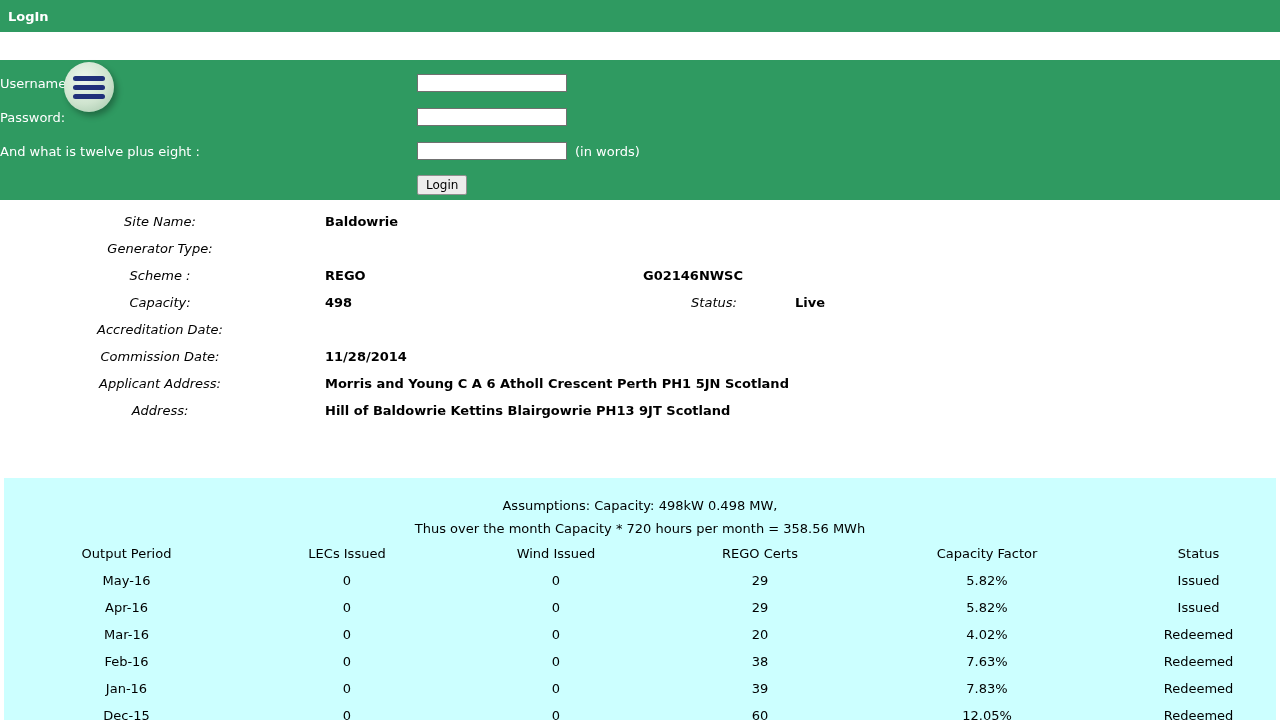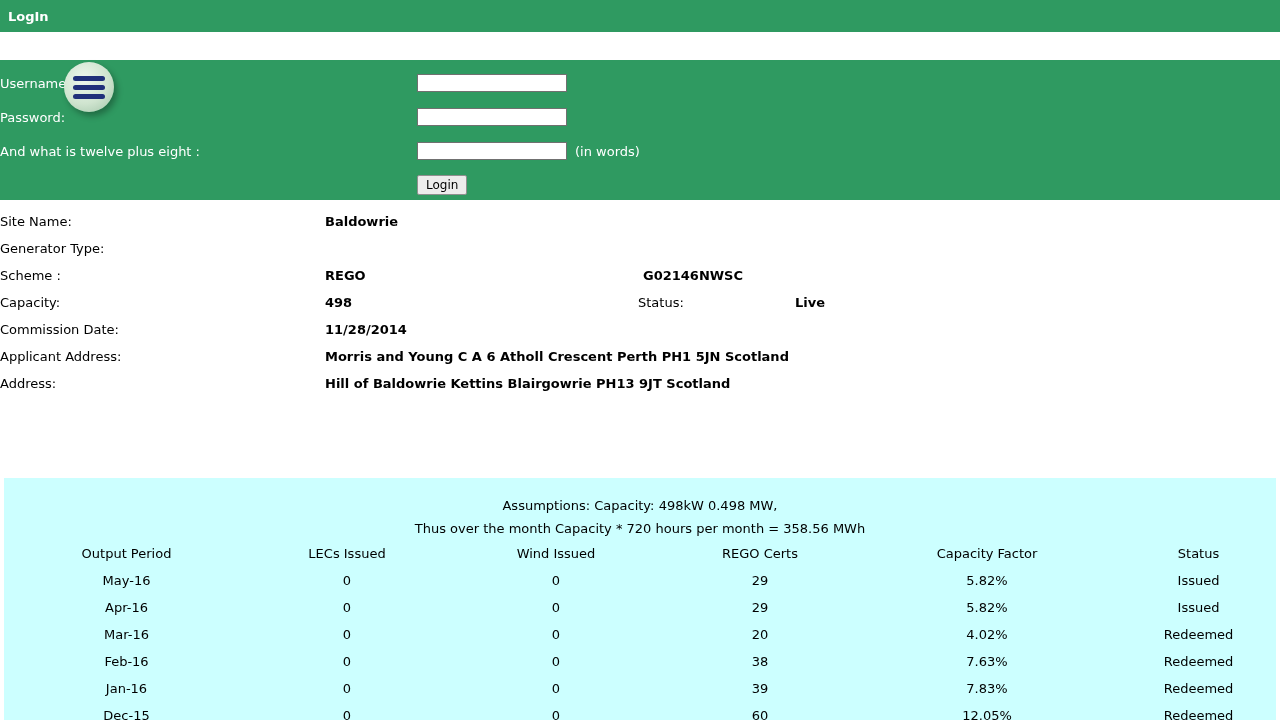--- a/index.html
+++ b/index.html
@@ -50,21 +50,21 @@
     font-family:"DejaVu Sans","Liberation Sans",sans-serif;font-size:12px;
     background:#ececec;border:1px solid #8f8f8f;border-radius:2px;padding:1px 8px;height:20px;
     cursor:pointer;
   }
   
   .details{padding-top:8px;background:#fff;height:278px;}
   .detail-row{
     display:grid;grid-template-columns:320px 318px 152px 1fr;
     line-height:27px;height:27px;
   }
-  .dlabel,.dlabel2{text-align:left;}
+  .dlabel,.dlabel2{text-align:center;font-style:italic;}
   .dvalue,.dvalue2{font-weight:bold;padding-left:5px;white-space:nowrap;}
   
   .report{
     margin:0 4px;background:var(--cyan,#ccffff);
     height:256px;overflow:hidden;padding-top:16px;
   }
   .assumption{text-align:center;line-height:23px;height:23px;}
   .rrow{
     display:grid;grid-template-columns:245px 196px 222px 186px 268px 1fr;
     height:27px;line-height:27px;
@@ -130,20 +130,26 @@
       <span class="dvalue2">G02146NWSC</span>
     </div>
 
     <div class="detail-row">
       <span class="dlabel">Capacity:</span>
       <span class="dvalue">498</span>
       <span class="dlabel2">Status:</span>
       <span class="dvalue2">Live</span>
     </div>
 
+    <div class="detail-row">
+      <span class="dlabel">Accreditation Date:</span>
+      <span class="dvalue"></span>
+      <span class="dlabel2"></span>
+      <span class="dvalue2"></span>
+    </div>
 
     <div class="detail-row">
       <span class="dlabel">Commission Date:</span>
       <span class="dvalue">11/28/2014</span>
       <span class="dlabel2"></span>
       <span class="dvalue2"></span>
     </div>
 
 
     <div class="detail-row">

